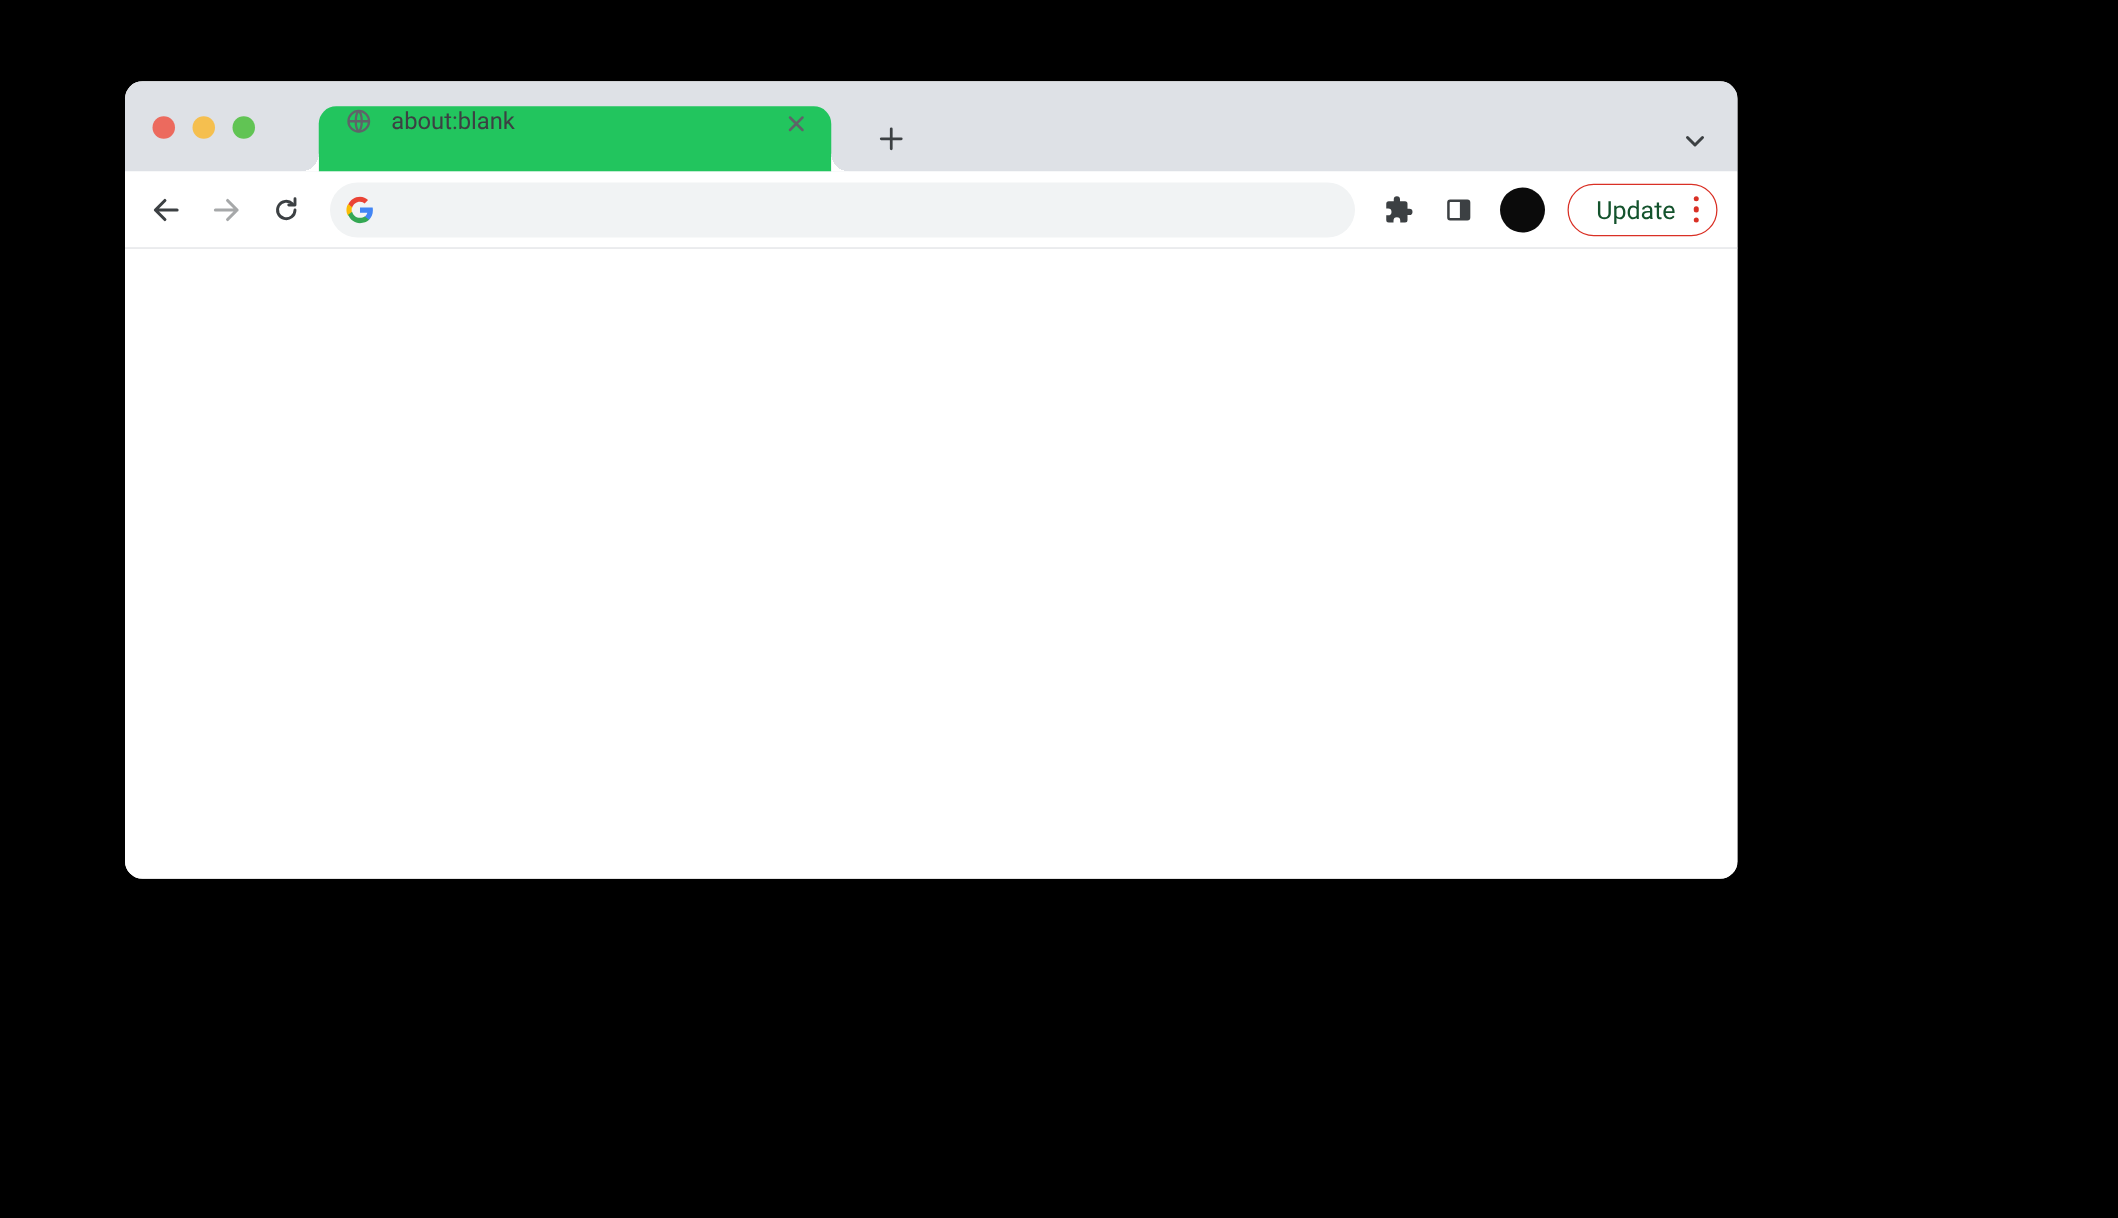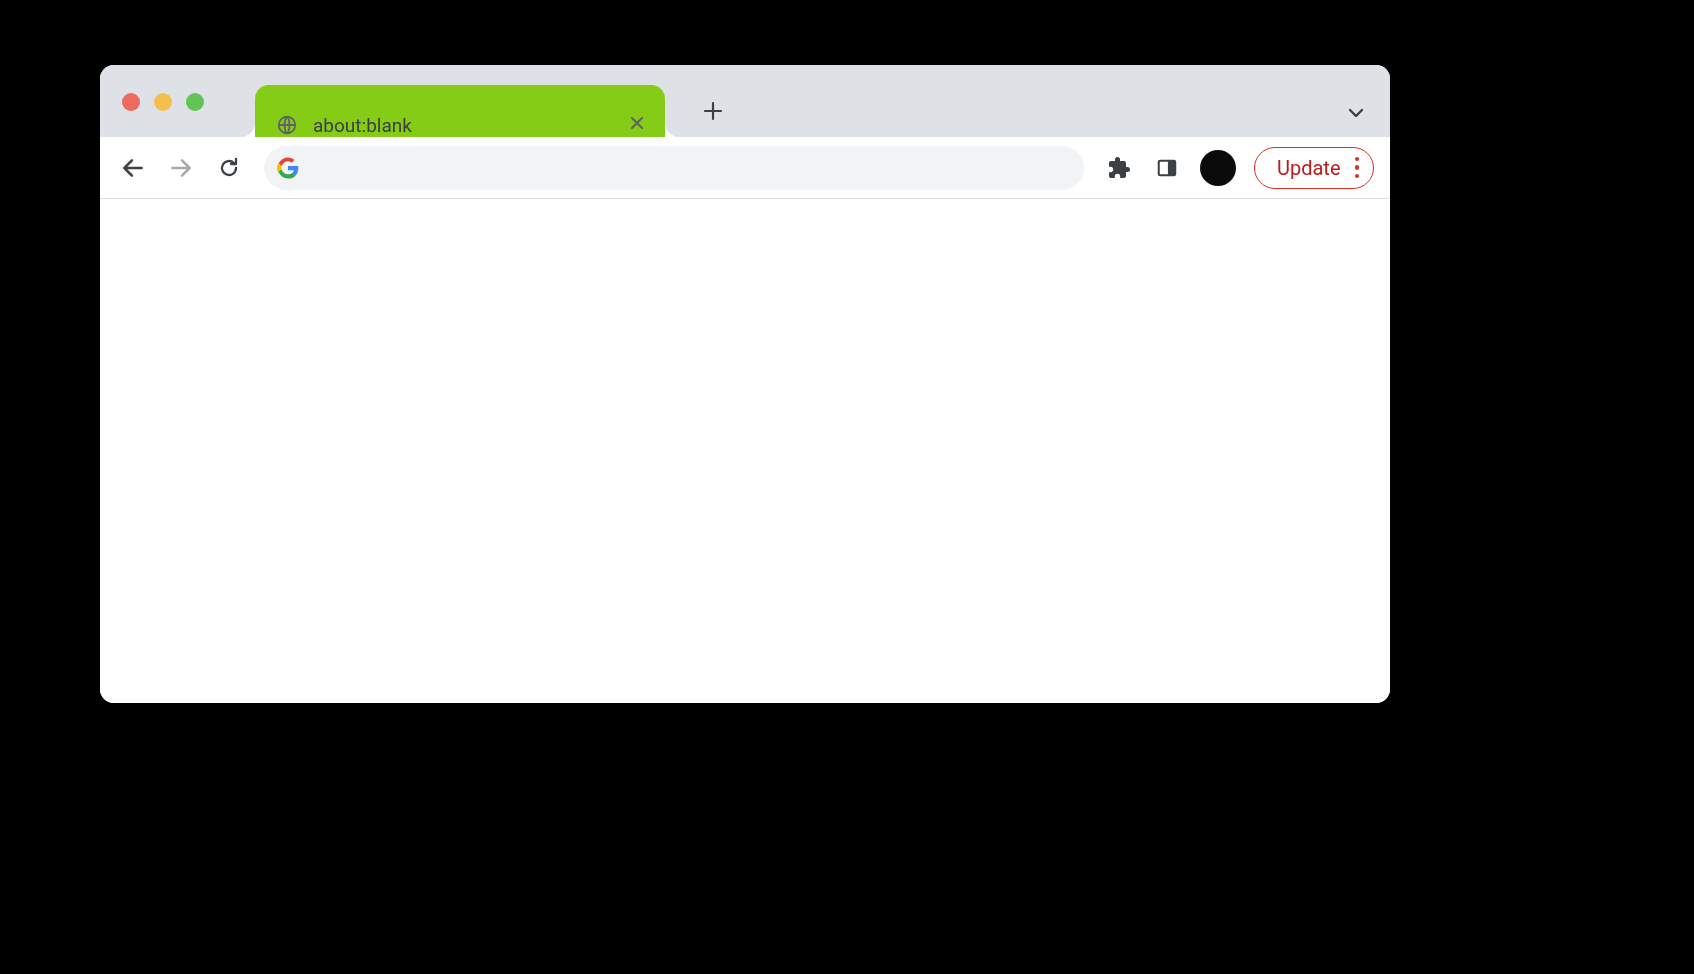--- a/index.html
+++ b/index.html
@@ -44,25 +44,25 @@
     width: 18px; height: 18px; border-radius: 50%;
   }
   .tl-red { background: #ec6a5e; }
   .tl-yellow { background: #f5bf4f; }
   .tl-green { background: #61c454; }
 
   .tab {
     margin-left: 135px;
     height: 52px;
     width: 410px;
-    background: #84cc16;
+    background: #22c55e;
     border-top-left-radius: 14px;
     border-top-right-radius: 14px;
     display: flex;
-    align-items: flex-end;
+    align-items: flex-start;
     padding: 0 14px 0 20px;
     gap: 14px;
     position: relative;
   }
   .tab::before, .tab::after {
     content: "";
     position: absolute;
     bottom: 0;
     width: 14px; height: 14px;
     background: radial-gradient(circle at var(--cx) 0, #dee1e6 14px, #fff 14px);
@@ -163,21 +163,21 @@
   }
 
   .update-pill {
     display: flex;
     align-items: center;
     gap: 14px;
     height: 42px;
     padding: 0 14px 0 22px;
     border: 1.5px solid #d93025;
     border-radius: 22px;
-    color: #b91c1c;
+    color: #14532d;
     font-size: 20px;
     cursor: pointer;
     margin-left: 6px;
     margin-right: 4px;
   }
   .update-pill .dots {
     display: flex; flex-direction: column; gap: 4px;
   }
   .update-pill .dots span {
     width: 4.5px; height: 4.5px; border-radius: 50%; background: #d93025;

